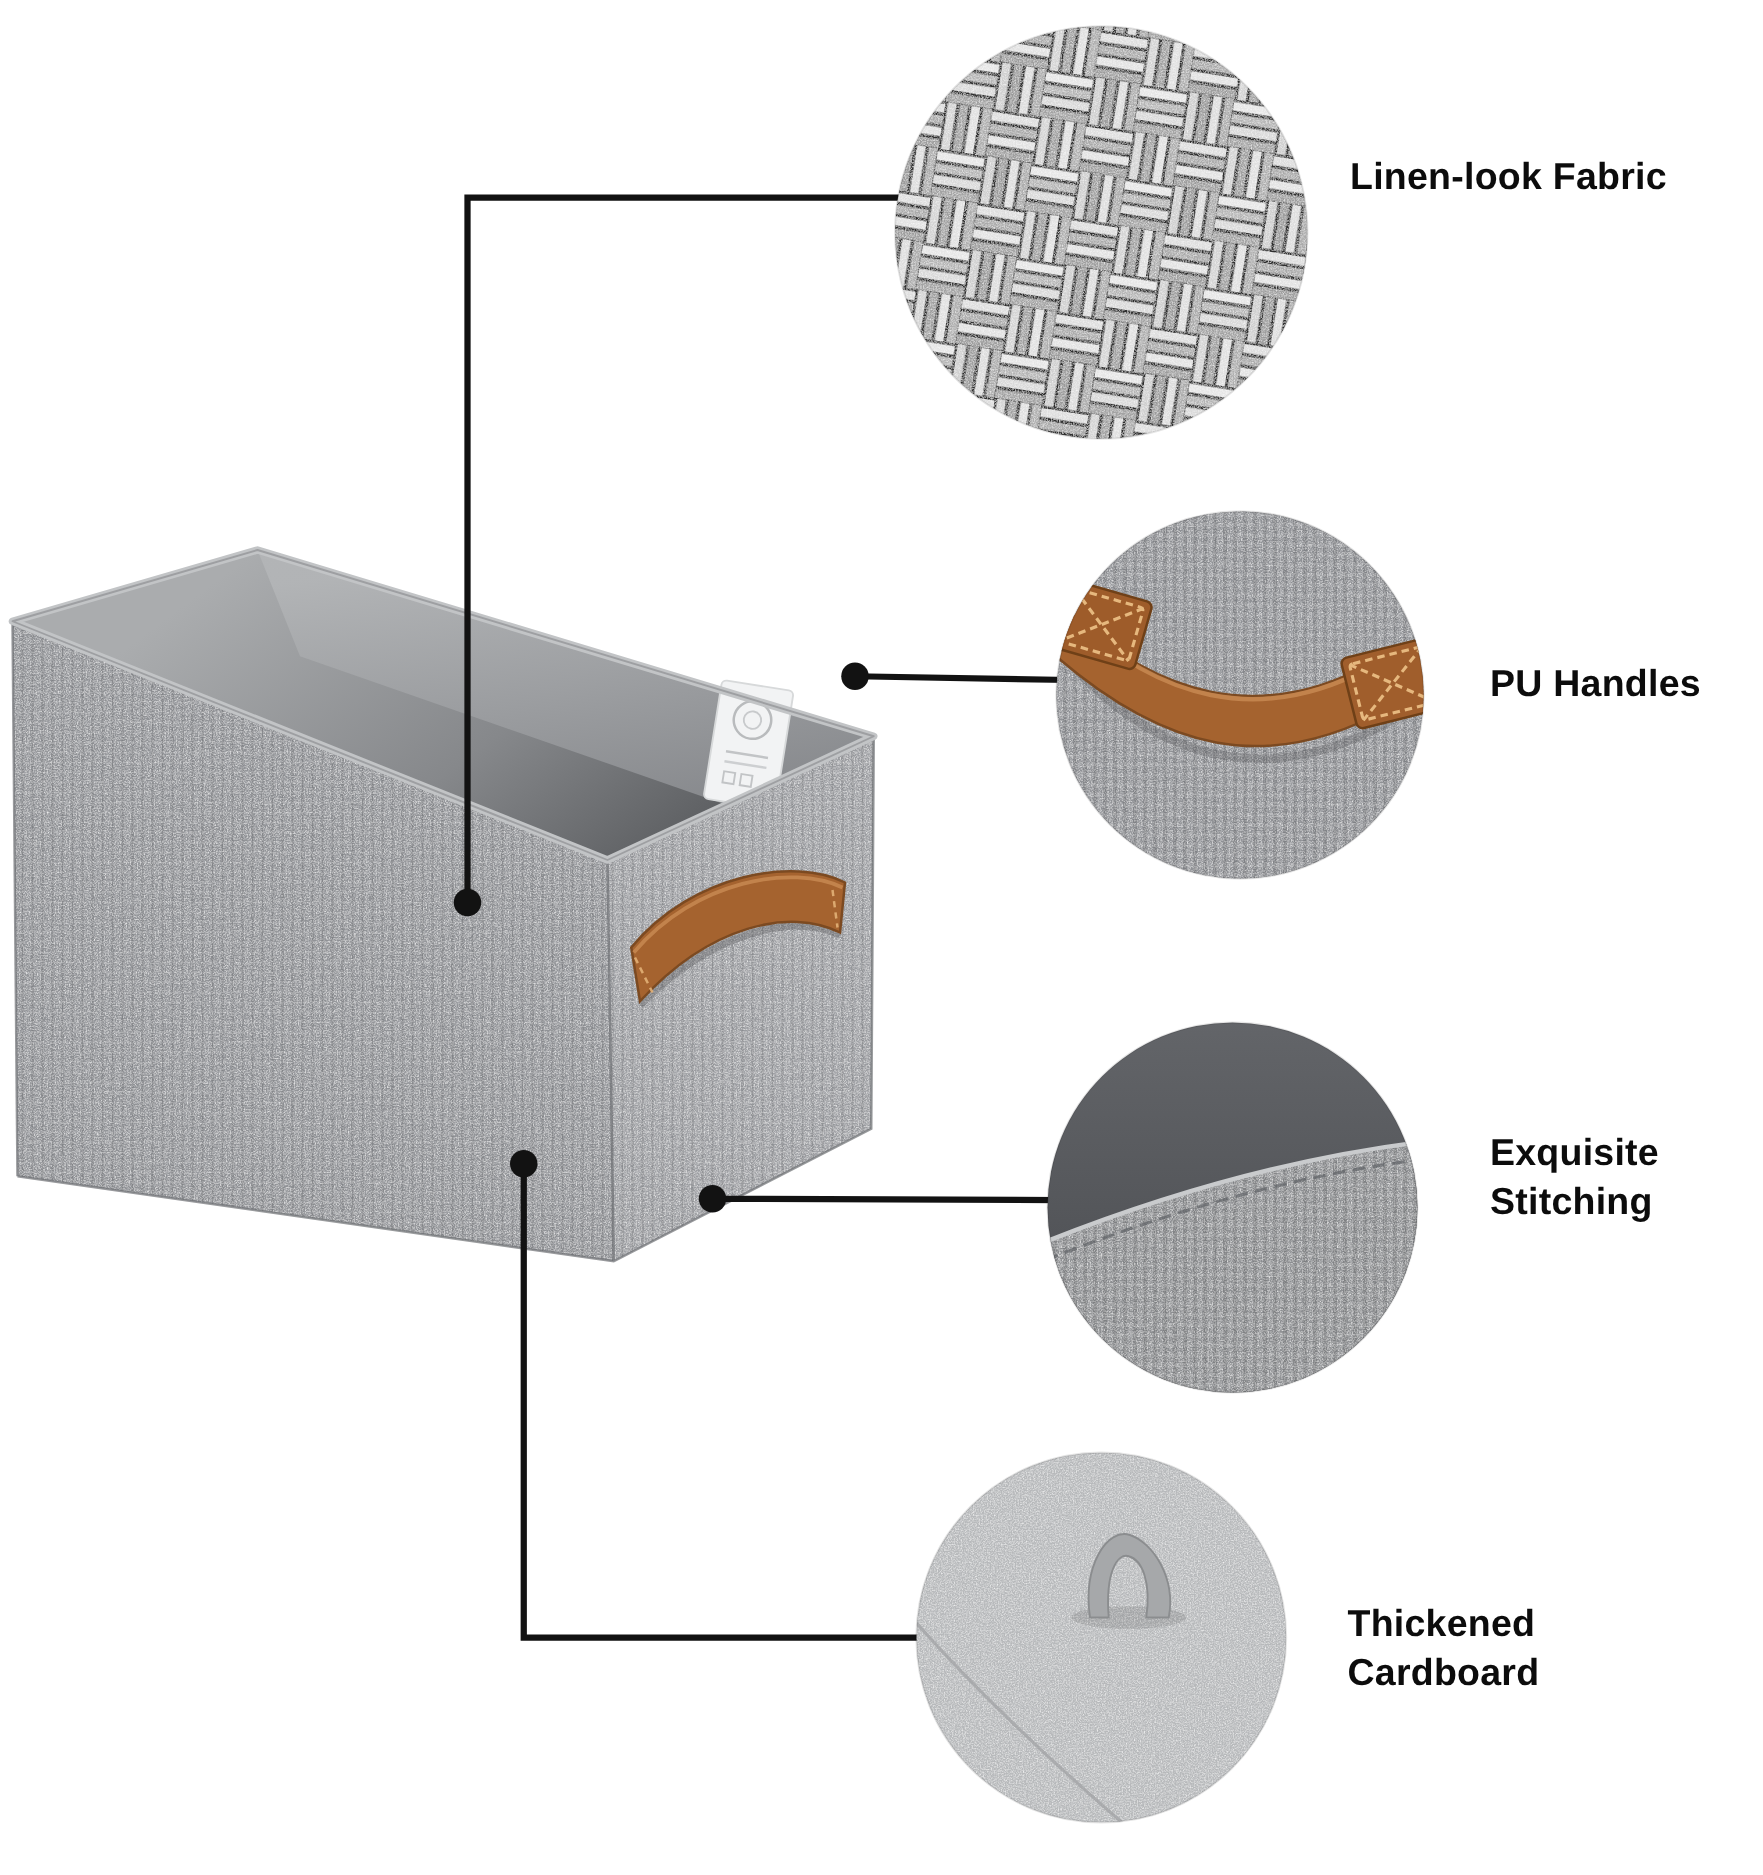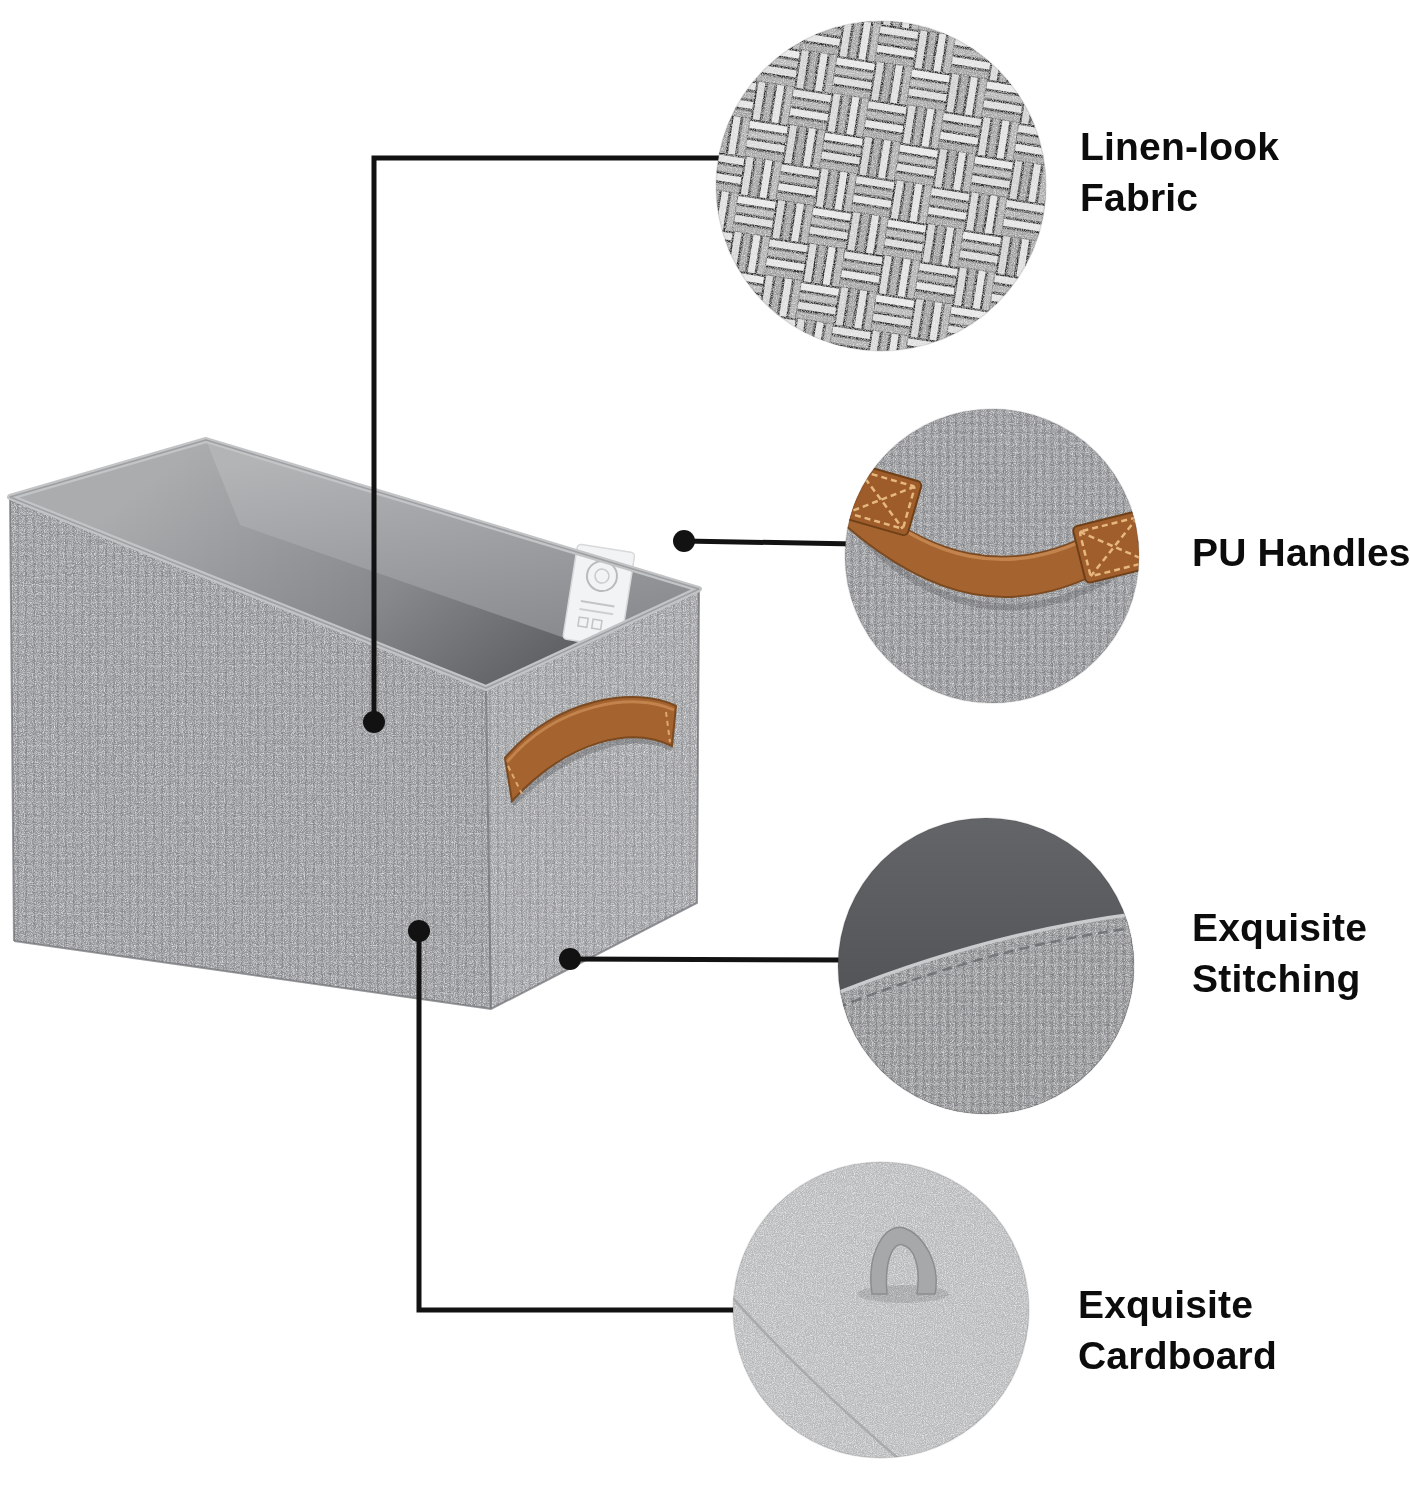--- a/index.html
+++ b/index.html
@@ -13,21 +13,21 @@
   html,body{margin:0;padding:0;background:var(--bg);}
   .canvas{
     position:relative;width:1410px;height:1500px;overflow:hidden;
     background:var(--bg);
     font-family:"Liberation Sans",sans-serif;
   }
   .scene{position:absolute;left:0;top:0;}
   .label{
     position:absolute;
     font-weight:700;
-    font-size:39px;
+    font-size:30px;
     line-height:1.3;
     letter-spacing:.2px;
     color:var(--label-text);
   }
   #label-linen{left:1080px;top:122px;width:310px;}
   #label-handles{left:1192px;top:528px;width:300px;}
   #label-stitching{left:1192px;top:903px;width:260px;}
   #label-cardboard{left:1078px;top:1280px;width:300px;}
 </style>
 </head>
@@ -217,15 +217,15 @@
       <ellipse cx="903" cy="1294" rx="46" ry="9" fill="rgba(0,0,0,0.10)"></ellipse>
       <path d="M 872 1294 C 866 1252 886 1222 904 1228 C 922 1234 941 1262 935 1294 L 917 1294 C 921 1266 914 1248 903 1245 C 894 1242 884 1258 887 1294 Z" fill="#a6a8aa" stroke="#8b8d8f" stroke-width="1.5"></path>
     </g>
     <circle cx="881" cy="1310" r="148" fill="none" stroke="rgba(0,0,0,0.10)" stroke-width="1.5"></circle>
   </g>
 </svg>
 
 <div class="label" id="label-linen">Linen-look Fabric</div>
 <div class="label" id="label-handles">PU Handles</div>
 <div class="label" id="label-stitching">Exquisite Stitching</div>
-<div class="label" id="label-cardboard">Exquisite Cardboard</div>
+<div class="label" id="label-cardboard">Thickened Cardboard</div>
 
 </div>
 
 </body></html>

